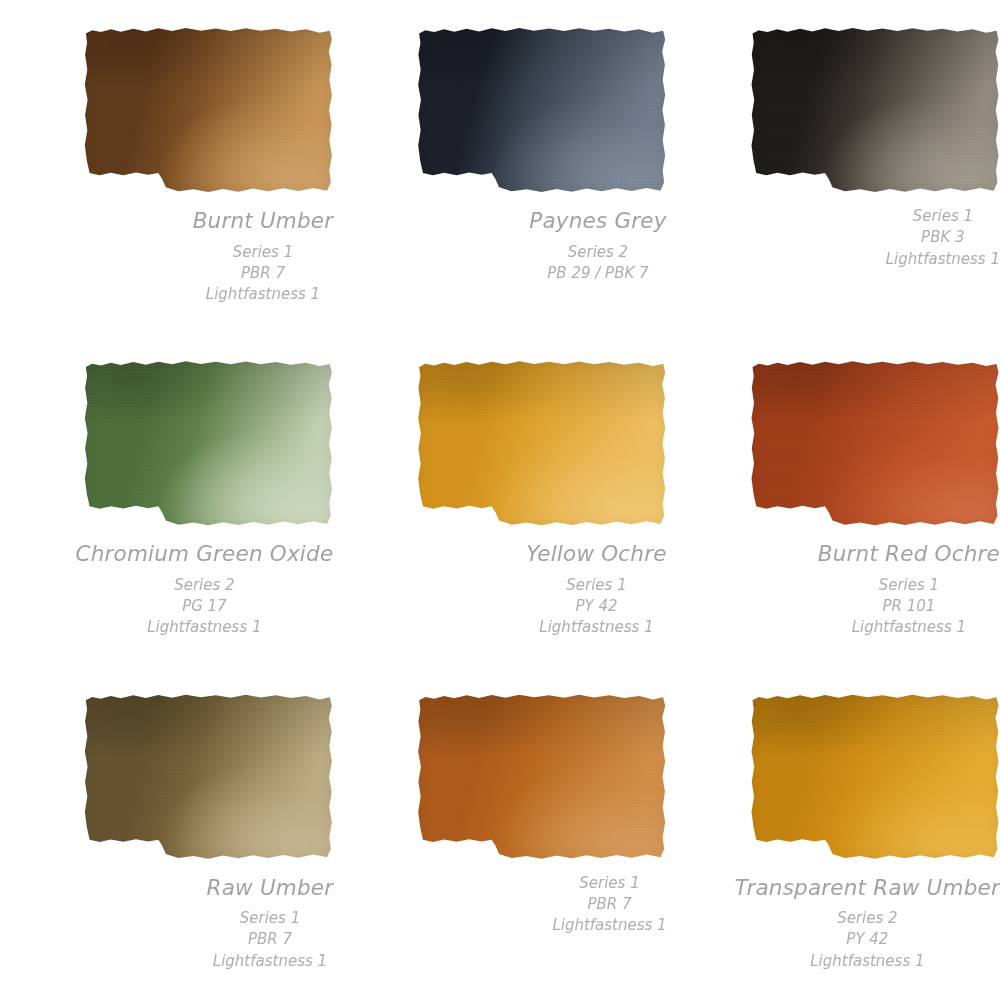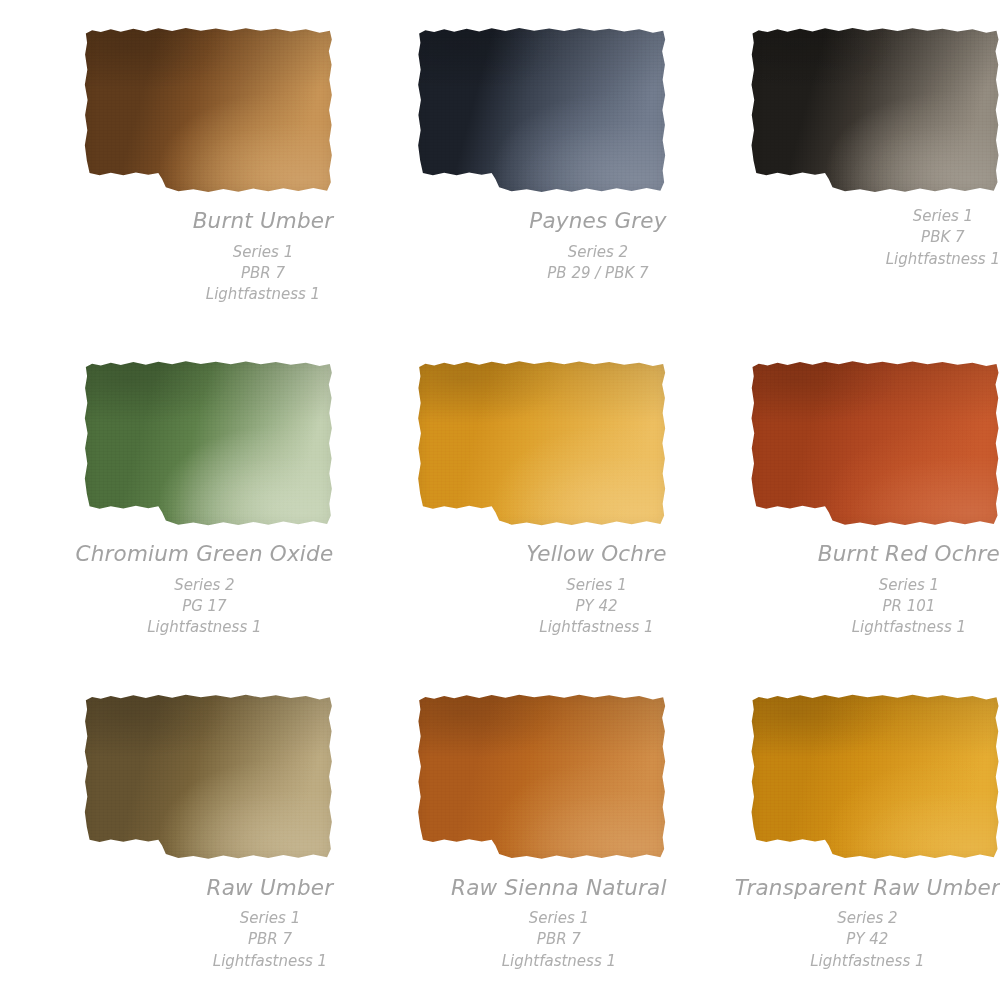--- a/index.html
+++ b/index.html
@@ -151,21 +151,21 @@
         <div class="swatch-paint">
           <div class="wash-base" style="background: rgb(31, 29, 26);"></div>
           <div class="wash-light" style="background: linear-gradient(105deg, rgb(31, 29, 26) 0%, rgb(31, 29, 26) 26%, rgb(58, 53, 47) 44%, rgb(146, 138, 126) 86%, rgb(146, 138, 126) 100%);"></div>
           <div class="wash-light" style="background: radial-gradient(72% 66% at 82% 86%, rgb(146, 138, 126) 0%, rgba(255, 255, 255, 0) 72%), linear-gradient(rgba(0, 0, 0, 0.12) 0%, rgba(0, 0, 0, 0) 38%);"></div>
           <div class="wash-grain"></div>
           <div class="wash-edge"></div>
         </div>
       </div>
       <div class="swatch-labels">
         <div class="swatch-meta">Series 1</div>
-        <div class="swatch-meta">PBK 7</div>
+        <div class="swatch-meta">PBK 3</div>
         <div class="swatch-meta">Lightfastness 1</div>
       </div>
     </div>
     <div class="swatch-cell">
       <div class="swatch-paint-wrap">
         <div class="swatch-paint">
           <div class="wash-base" style="background: rgb(76, 109, 59);"></div>
           <div class="wash-light" style="background: linear-gradient(105deg, rgb(76, 109, 59) 0%, rgb(76, 109, 59) 26%, rgb(93, 127, 73) 44%, rgb(194, 208, 176) 86%, rgb(194, 208, 176) 100%);"></div>
           <div class="wash-light" style="background: radial-gradient(72% 66% at 82% 86%, rgb(194, 208, 176) 0%, rgba(255, 255, 255, 0) 72%), linear-gradient(rgba(0, 0, 0, 0.12) 0%, rgba(0, 0, 0, 0) 38%);"></div>
           <div class="wash-grain"></div>
@@ -234,21 +234,20 @@
       <div class="swatch-paint-wrap">
         <div class="swatch-paint">
           <div class="wash-base" style="background: rgb(171, 90, 28);"></div>
           <div class="wash-light" style="background: linear-gradient(105deg, rgb(171, 90, 28) 0%, rgb(171, 90, 28) 26%, rgb(184, 102, 31) 44%, rgb(208, 140, 71) 86%, rgb(208, 140, 71) 100%);"></div>
           <div class="wash-light" style="background: radial-gradient(72% 66% at 82% 86%, rgb(208, 140, 71) 0%, rgba(255, 255, 255, 0) 72%), linear-gradient(rgba(0, 0, 0, 0.12) 0%, rgba(0, 0, 0, 0) 38%);"></div>
           <div class="wash-grain"></div>
           <div class="wash-edge"></div>
         </div>
       </div>
       <div class="swatch-labels">
-        <div class="swatch-name">Raw Sienna Natural</div>
         <div class="swatch-meta">Series 1</div>
         <div class="swatch-meta">PBR 7</div>
         <div class="swatch-meta">Lightfastness 1</div>
       </div>
     </div>
     <div class="swatch-cell">
       <div class="swatch-paint-wrap">
         <div class="swatch-paint">
           <div class="wash-base" style="background: rgb(195, 130, 15);"></div>
           <div class="wash-light" style="background: linear-gradient(105deg, rgb(195, 130, 15) 0%, rgb(195, 130, 15) 26%, rgb(207, 141, 20) 44%, rgb(229, 171, 49) 86%, rgb(229, 171, 49) 100%);"></div>

